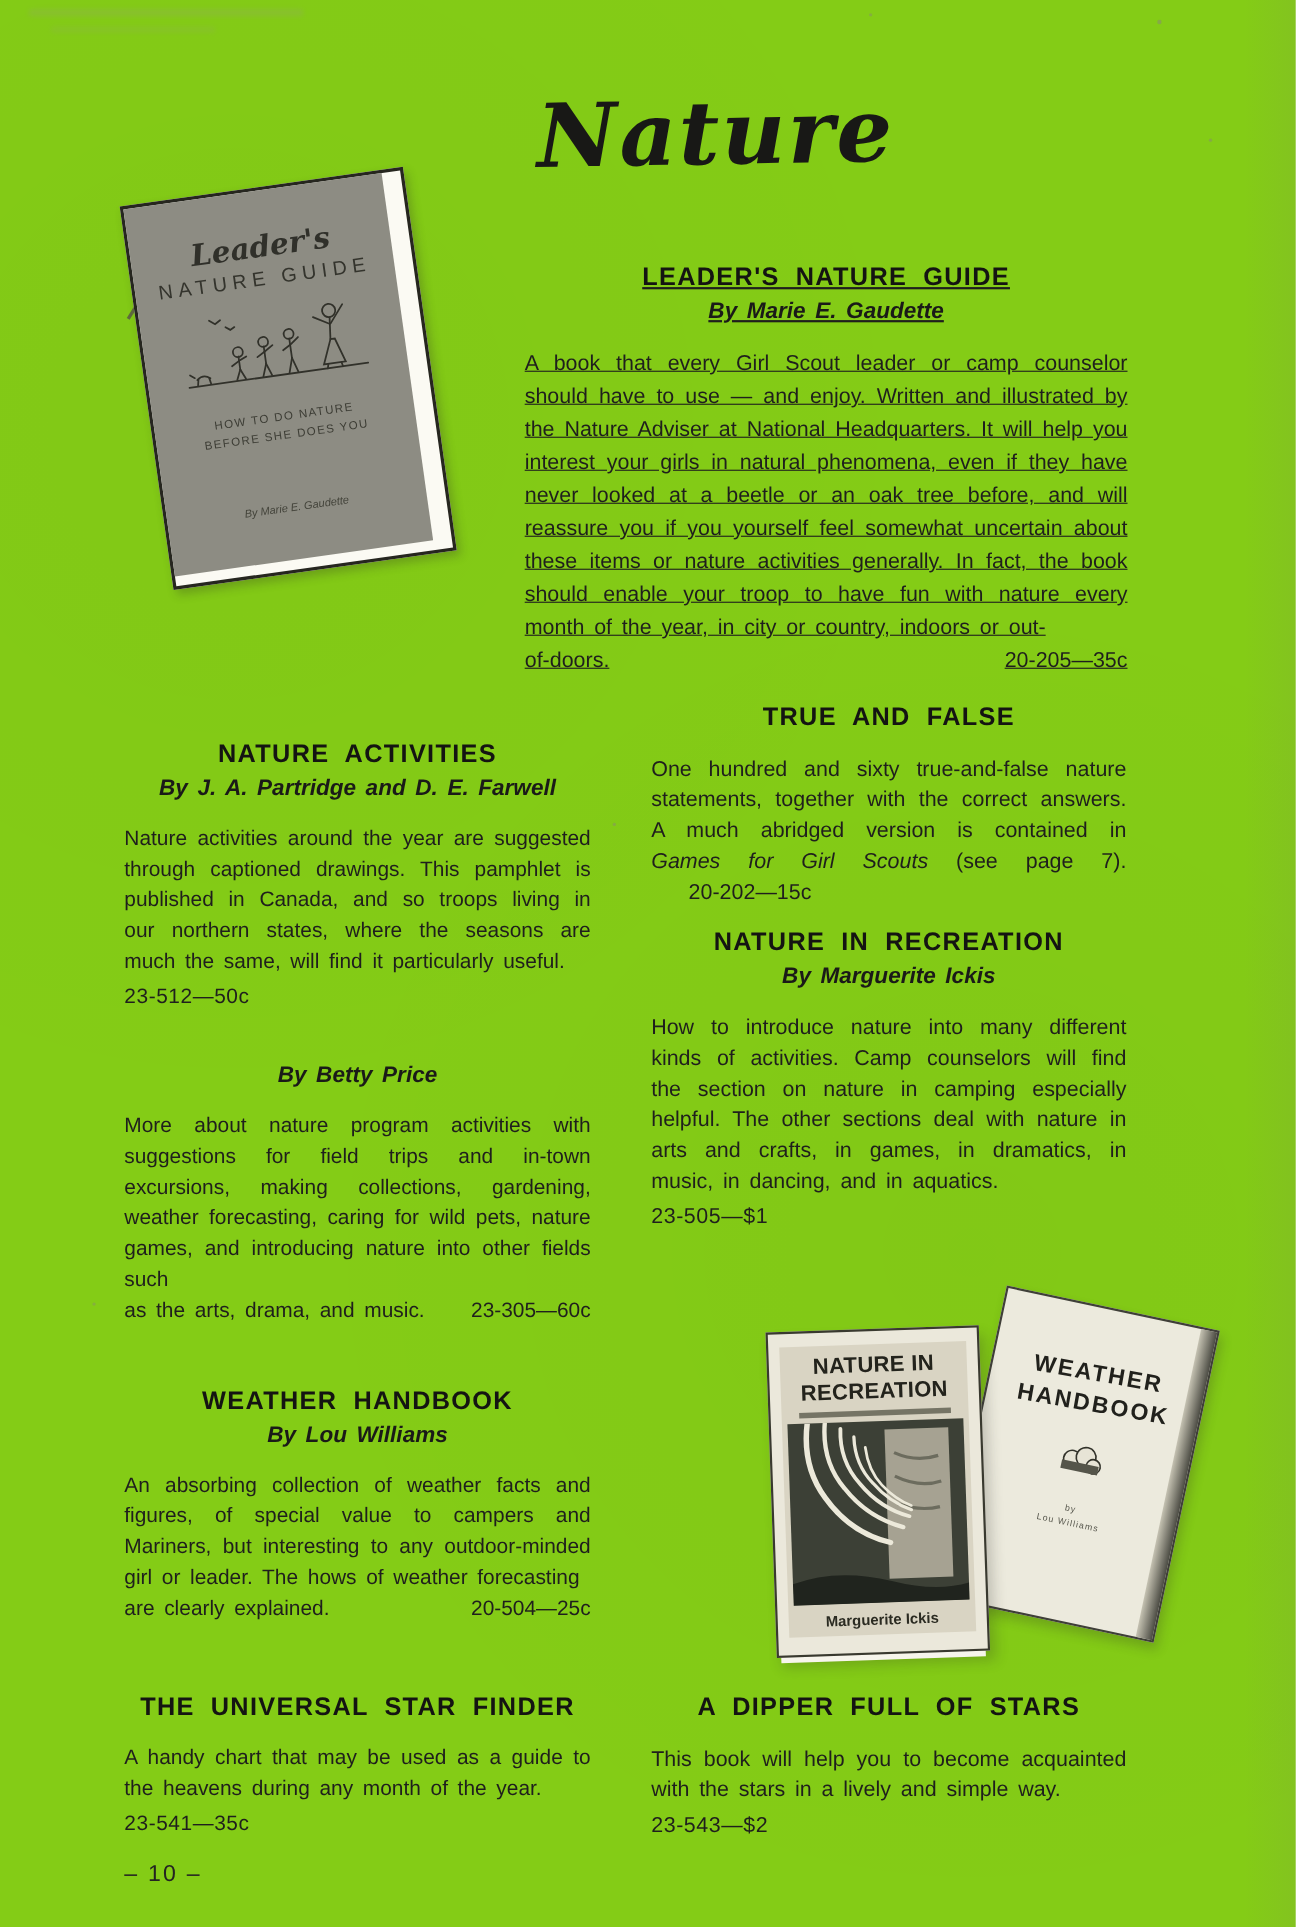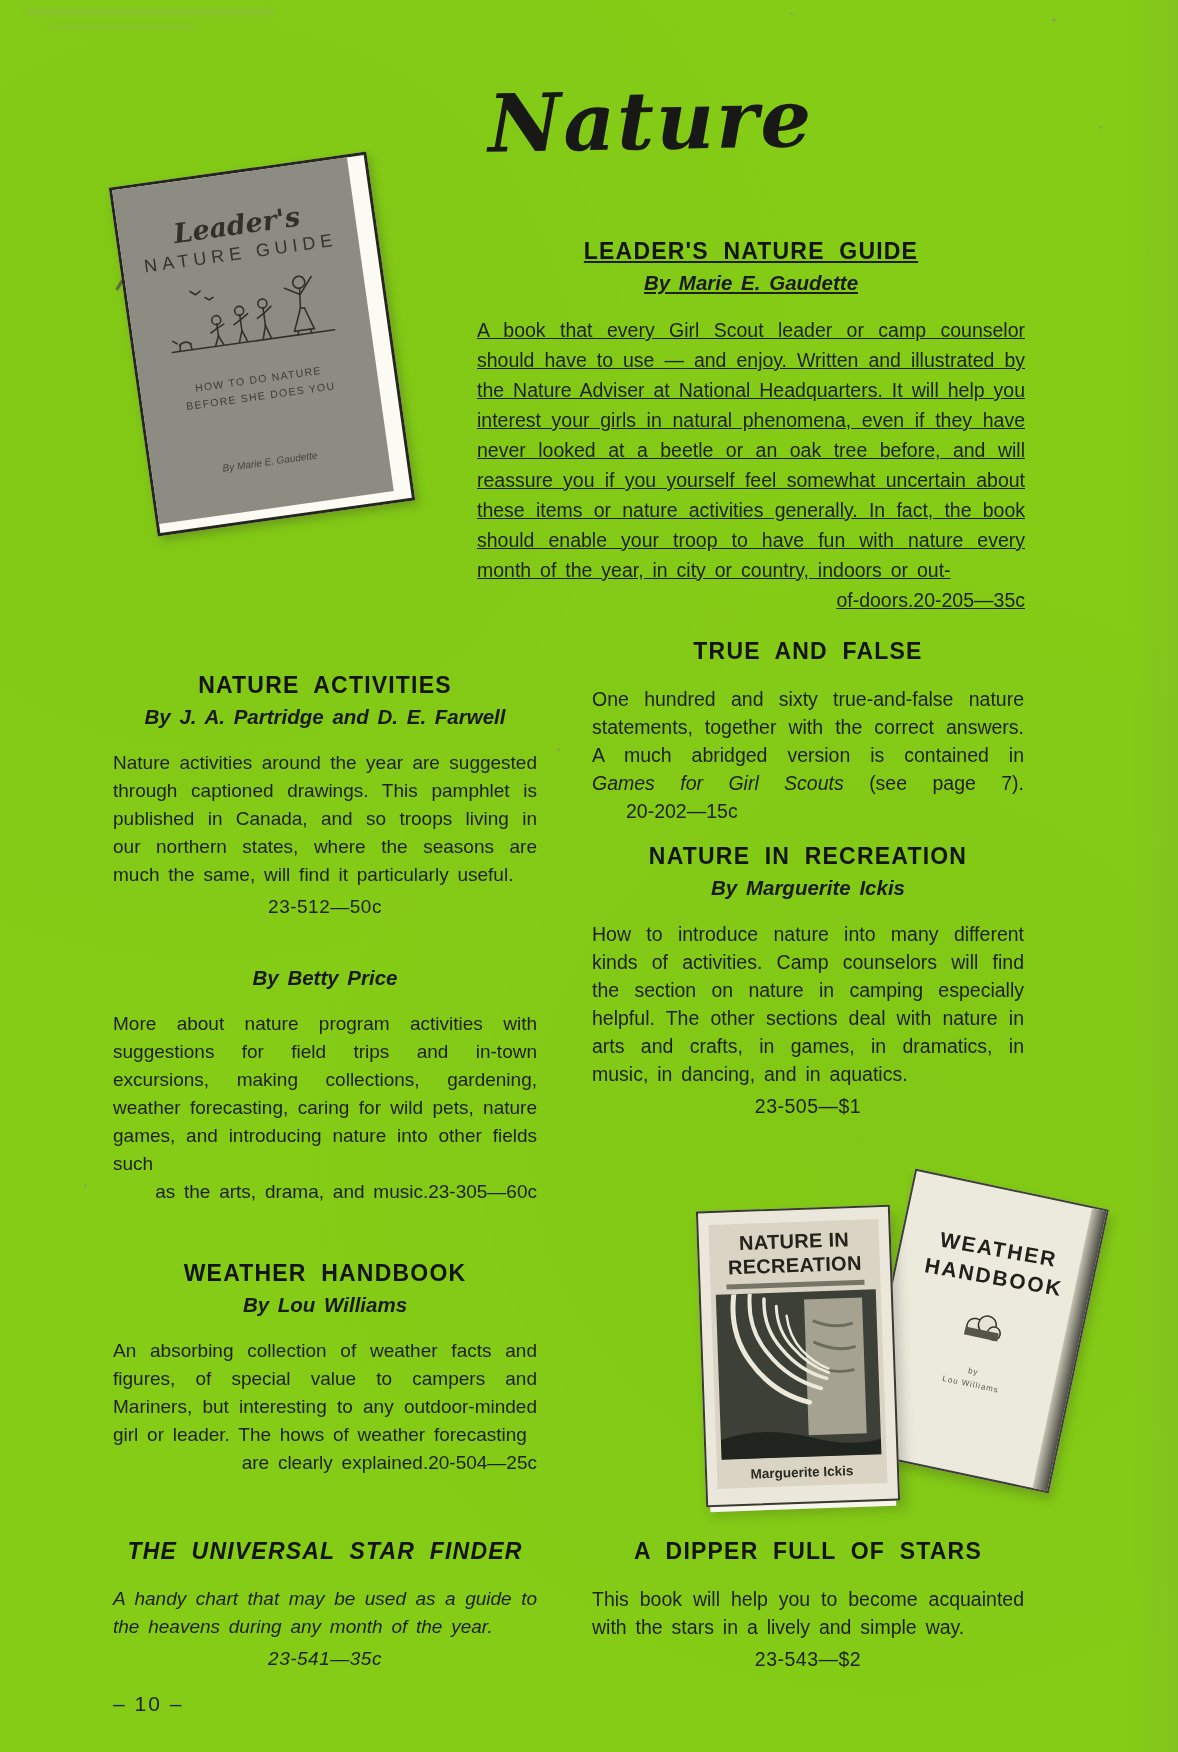--- a/index.html
+++ b/index.html
@@ -23,36 +23,36 @@
     position:absolute; left:488px; top:74px;
     font-family:"DejaVu Serif",serif; font-style:italic; font-weight:bold;
     font-size:80px; letter-spacing:2px; color:#181816; transform:rotate(-1deg);
   }
 
   
   .sec { position:absolute; }
   .heading { font-weight:bold; font-size:23px; letter-spacing:1.2px; word-spacing:7px; text-align:center; color:#141412; }
   .byline  { font-weight:bold; font-style:italic; font-size:20.5px; text-align:center; margin-top:6px; word-spacing:3px; color:#1a1a18; }
   .bodytext { margin:20px 0 0 0; font-size:19.5px; line-height:30px; text-align:justify; word-spacing:3.5px; }
-  .lastline { display:flex; justify-content:flex-end; font-size:19.5px; line-height:30px; word-spacing:3.5px; }
-  .price-center { text-align:center; font-size:19.5px; line-height:28px; margin-top:4px; letter-spacing:0.5px; }
+  .lastline { display:flex; justify-content:space-between; font-size:19.5px; line-height:30px; word-spacing:3.5px; }
+  .price-center { text-align:left; font-size:19.5px; line-height:28px; margin-top:4px; letter-spacing:0.5px; }
   .price-inline { display:inline-block; margin-left:34px; }
 
   .sec-leaders { left:477px; top:238px; width:548px;text-decoration:underline; }
 
   .col-left  { left:113px;  width:424px; }
   .col-right { left:592px; width:432px; }
   .col-left .bodytext, .col-left .lastline { font-size:19px; line-height:28px; }
   .col-left .price-center { font-size:19px; }
   .col-right .bodytext, .col-right .lastline { font-size:19.5px; line-height:28px; }
 
   .sec-na  { top:672px; }
   .sec-adv { top:960px; }
   .sec-wh  { top:1260px; }
-  .sec-sf  { top:1538px;font-style:italic; }
+  .sec-sf  { top:1538px; }
   .sec-tf  { top:638px; }
   .sec-nr  { top:843px; }
   .sec-dip { top:1538px; }
 
   .page-num { position:absolute; left:113px; top:1692px; font-size:21px; letter-spacing:2px; color:#242422; }
 
   
   .book1 { position:absolute; left:132px; top:168px; width:260px; height:352px; transform:rotate(-8deg); }
   .book1 .photo {
     position:absolute; inset:0; background:#fbfaf3;

